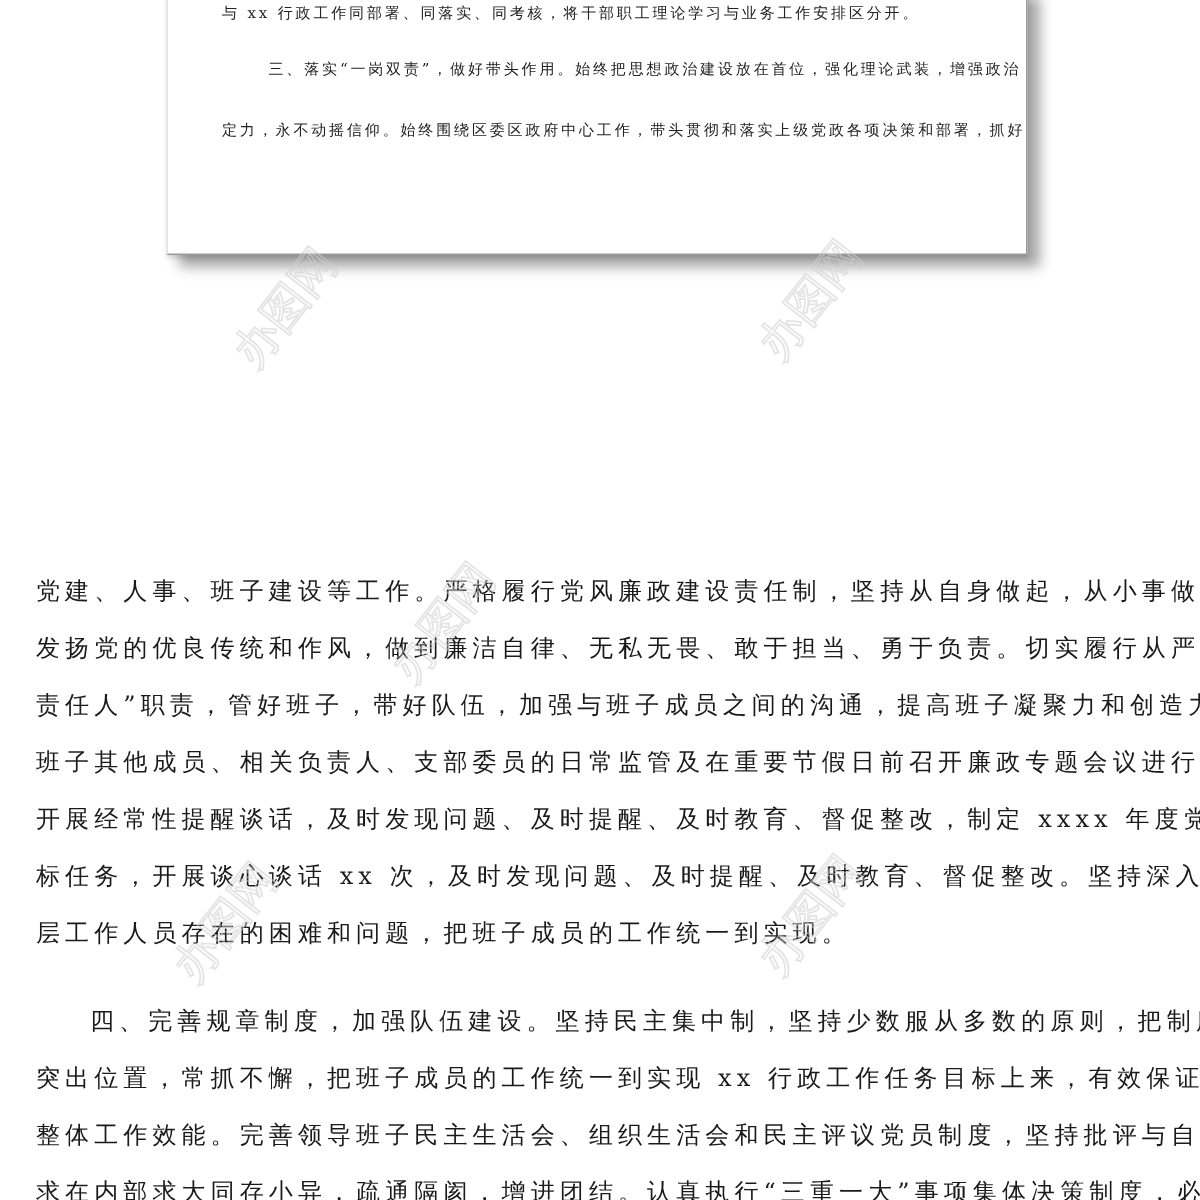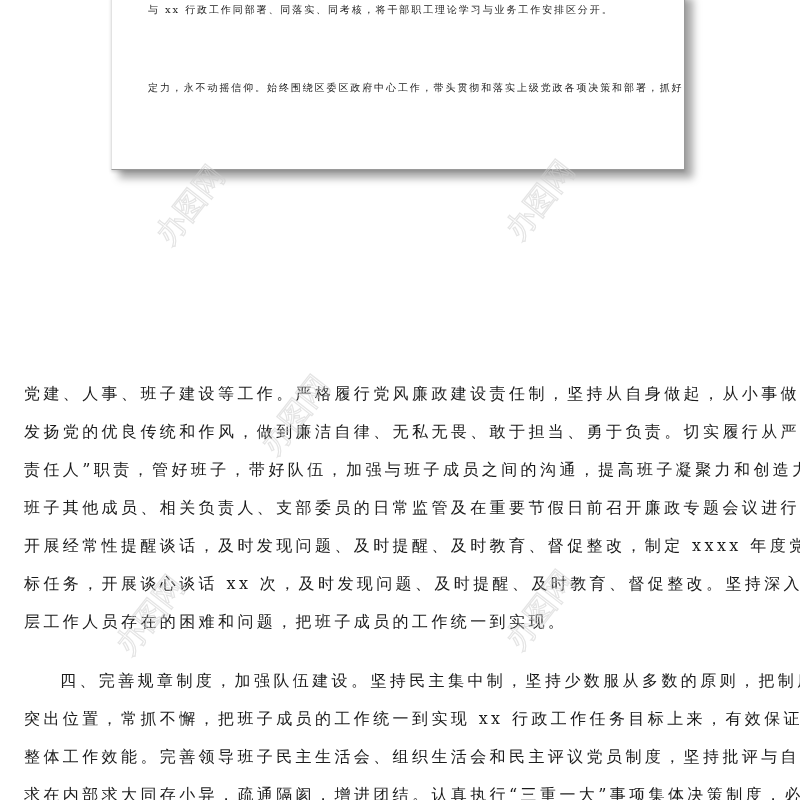--- a/index.html
+++ b/index.html
@@ -69,20 +69,21 @@
       pointer-events: none;
       opacity: 0.55;
     }
     .watermark svg { width: 110px; height: 40px; }
   </style>
 </head>
 <body>
 
 <div class="page-card">
   <div class="card-line" style="top:14px;">与 xx 行政工作同部署、同落实、同考核，将干部职工理论学习与业务工作安排区分开。</div>
+  <div class="card-line indent" style="top:51px;">三、落实“一岗双责”，做好带头作用。始终把思想政治建设放在首位，强化理论武装，增强政治</div>
   <div class="card-line" style="top:92px;">定力，永不动摇信仰。始终围绕区委区政府中心工作，带头贯彻和落实上级党政各项决策和部署，抓好</div>
 </div>
 
 <div class="doc-body">
   <div>
     <div class="doc-line" style="top:384px;">党建、人事、班子建设等工作。严格履行党风廉政建设责任制，坚持从自身做起，从小事做起，继承和</div>
     <div class="doc-line" style="top:422px;">发扬党的优良传统和作风，做到廉洁自律、无私无畏、敢于担当、勇于负责。切实履行从严治党“第一</div>
     <div class="doc-line" style="top:460px;">责任人”职责，管好班子，带好队伍，加强与班子成员之间的沟通，提高班子凝聚力和创造力。加强对</div>
     <div class="doc-line" style="top:498px;">班子其他成员、相关负责人、支部委员的日常监管及在重要节假日前召开廉政专题会议进行廉洁提醒，</div>
     <div class="doc-line" style="top:536px;">开展经常性提醒谈话，及时发现问题、及时提醒、及时教育、督促整改，制定 xxxx 年度党风廉政建设目</div>

